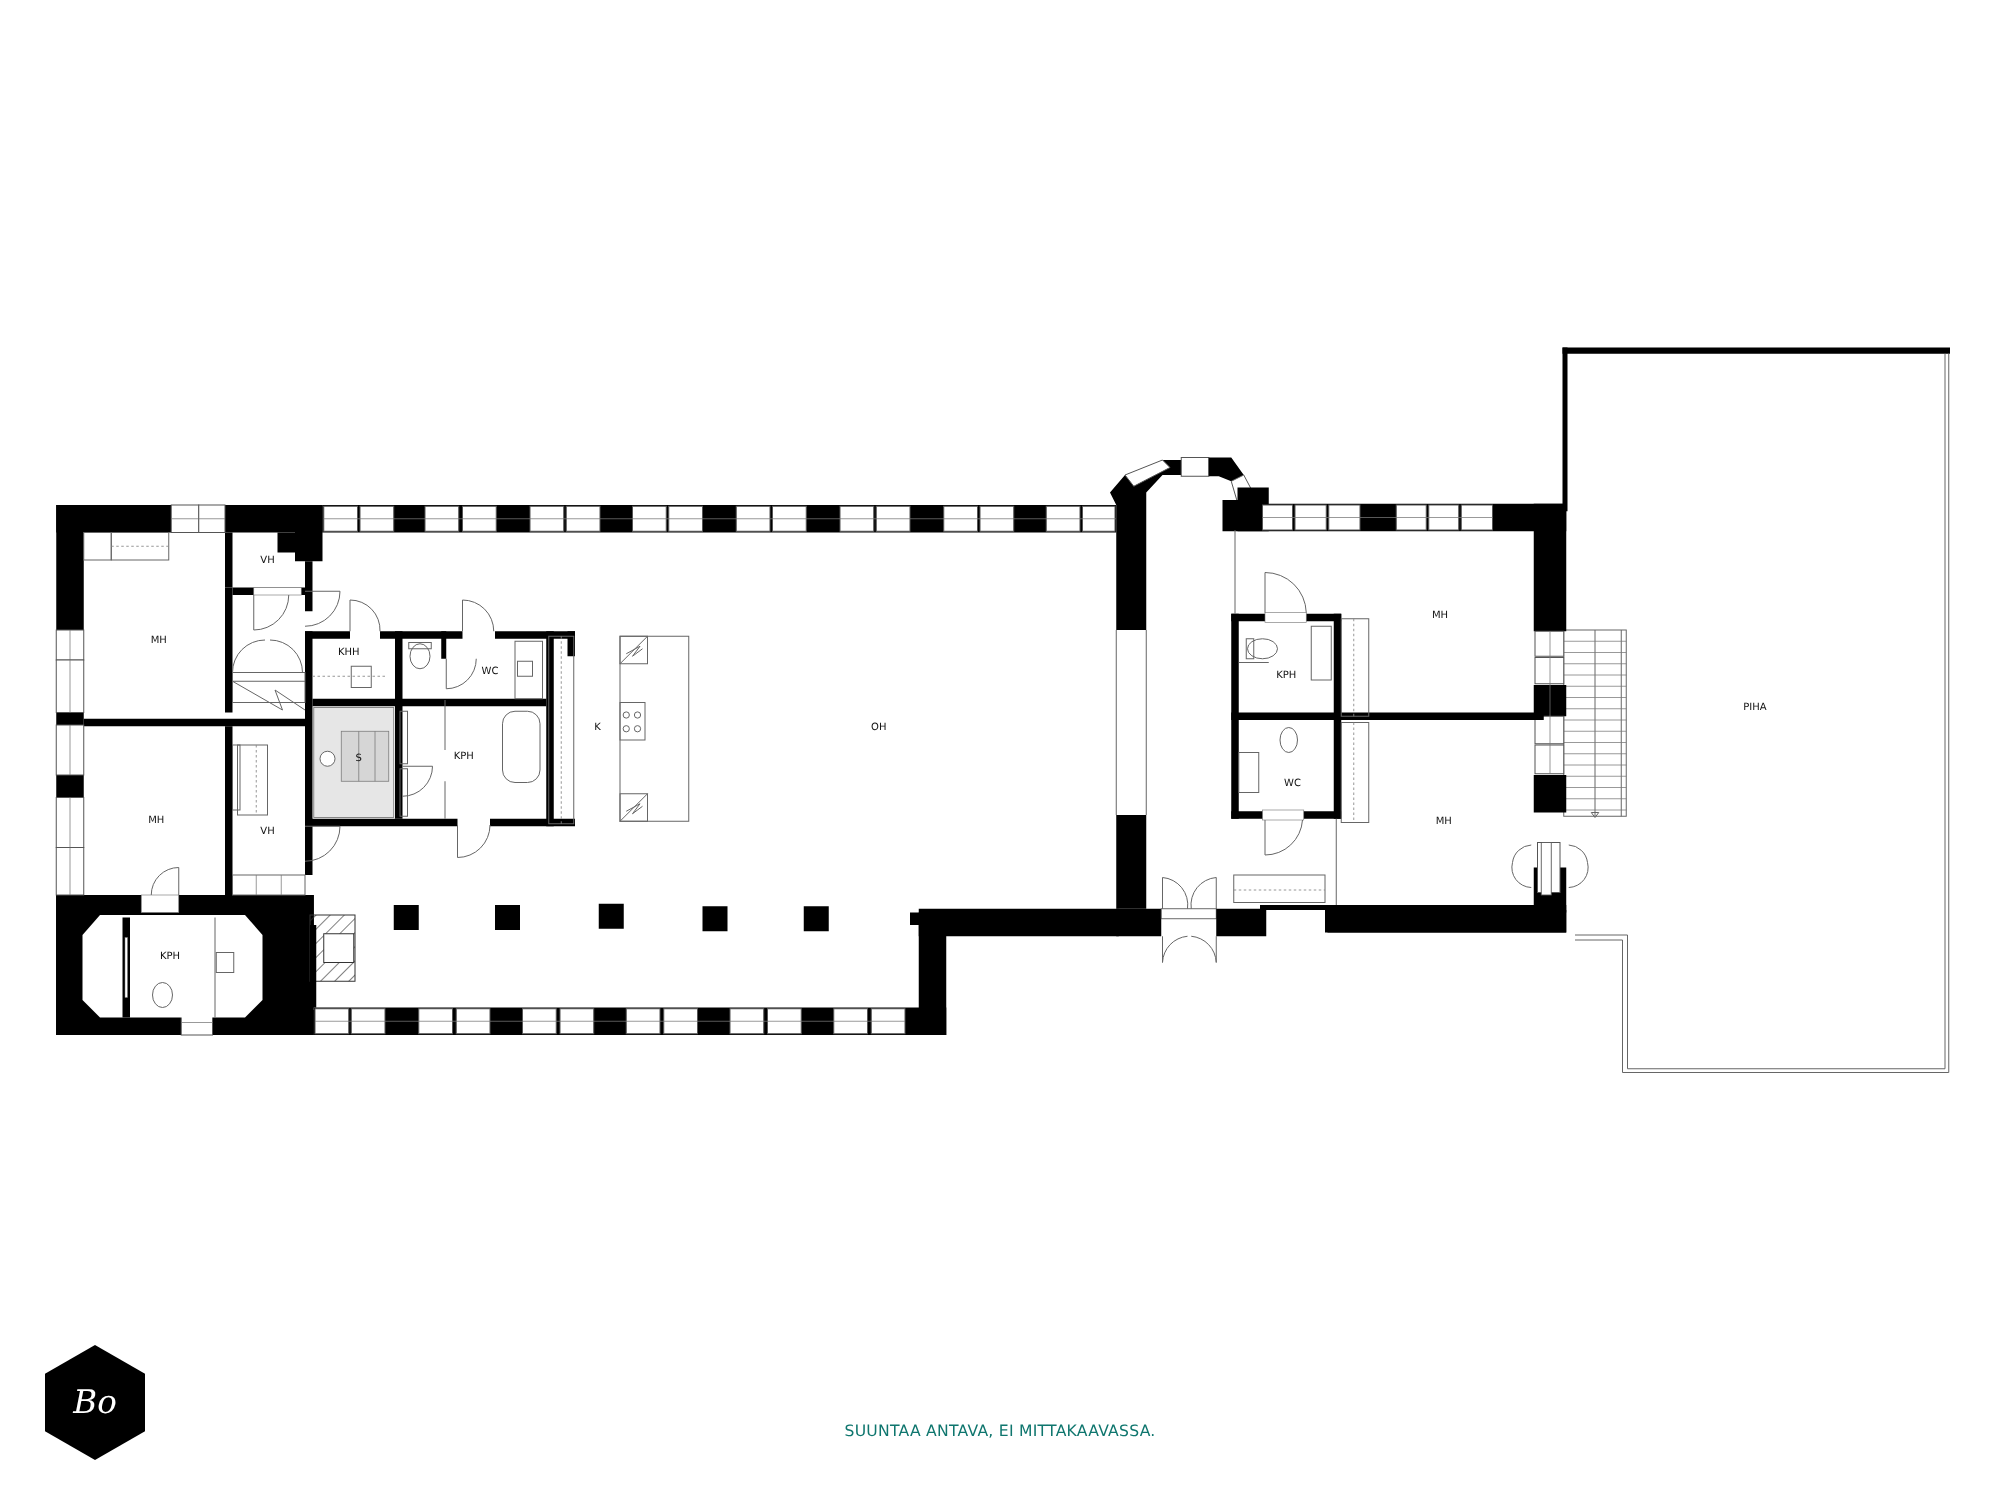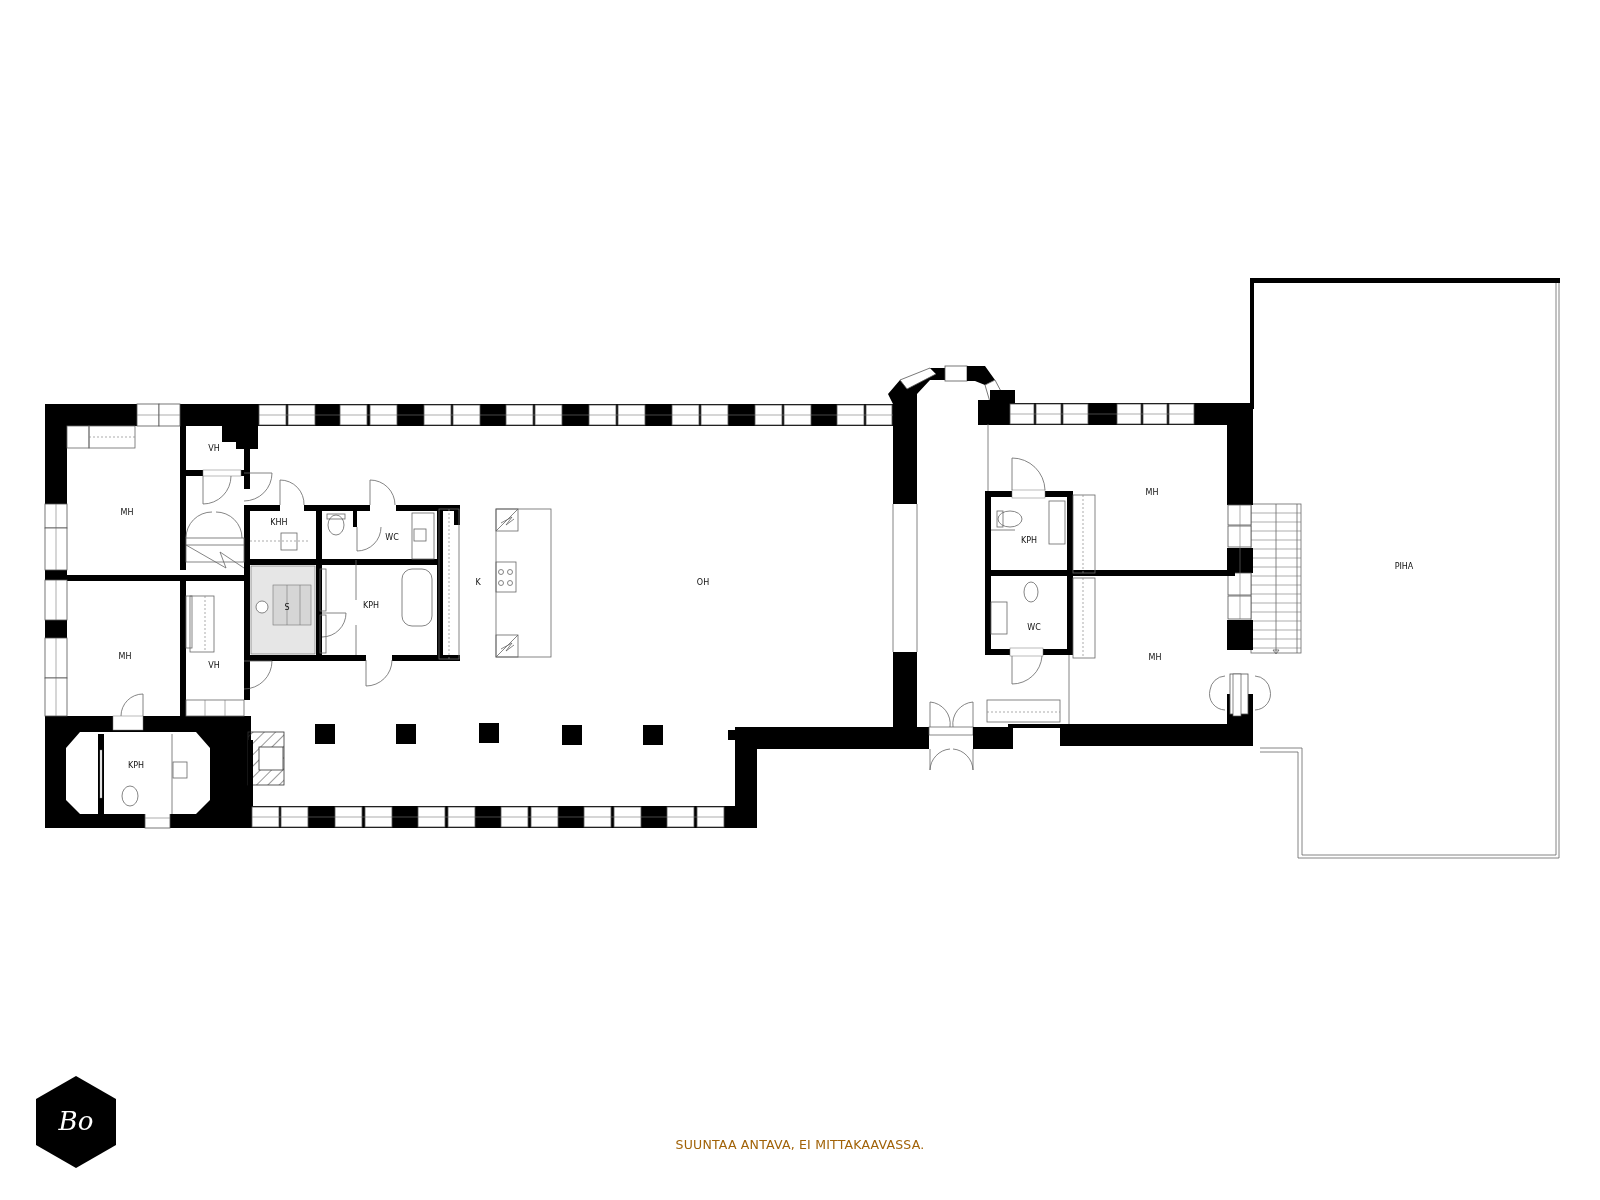--- a/index.html
+++ b/index.html
@@ -6,21 +6,21 @@
   body { width: 1600px; height: 1200px; position: relative; overflow: hidden; font-family: "DejaVu Sans", sans-serif; }
   #plan { position: absolute; left: 0; top: 0; width: 1600px; height: 1200px; }
   .wall { fill: #000; }
   .win { fill: #fff; stroke: #555; stroke-width: 0.8; }
   .winl { stroke: #777; stroke-width: 0.6; fill: none; }
   .thin { fill: none; stroke: #666; stroke-width: 0.8; }
   .dash { fill: none; stroke: #888; stroke-width: 0.7; stroke-dasharray: 2 2; }
   .lbl { font-family: "DejaVu Sans", sans-serif; font-size: 8px; fill: #111; text-anchor: middle; dominant-baseline: middle; }
   .sauna { fill: #e6e6e6; stroke: #777; stroke-width: 0.7; }
   .hatch { fill: url(#hatchp); stroke: #333; stroke-width: 0.8; }
-  #footer-note { position: absolute; left: 0; width: 1600px; top: 1137px; text-align: center; font-family: "DejaVu Sans", sans-serif; font-size: 12.5px; color: #a16207; letter-spacing: 0.2px; }
+  #footer-note { position: absolute; left: 0; width: 1600px; top: 1137px; text-align: center; font-family: "DejaVu Sans", sans-serif; font-size: 12.5px; color: #0f766e; letter-spacing: 0.2px; }
   #logo { position: absolute; left: 36px; top: 1076px; width: 80px; height: 92px; }
 </style>
 </head>
 <body>
 
 <svg id="plan" viewBox="0 0 1600 1200" xmlns="http://www.w3.org/2000/svg">
   <defs>
     <pattern id="hatchp" patternUnits="userSpaceOnUse" width="8" height="8" patternTransform="rotate(45)">
       <line x1="0" y1="0" x2="0" y2="8" stroke="#333" stroke-width="1"></line>
     </pattern>

